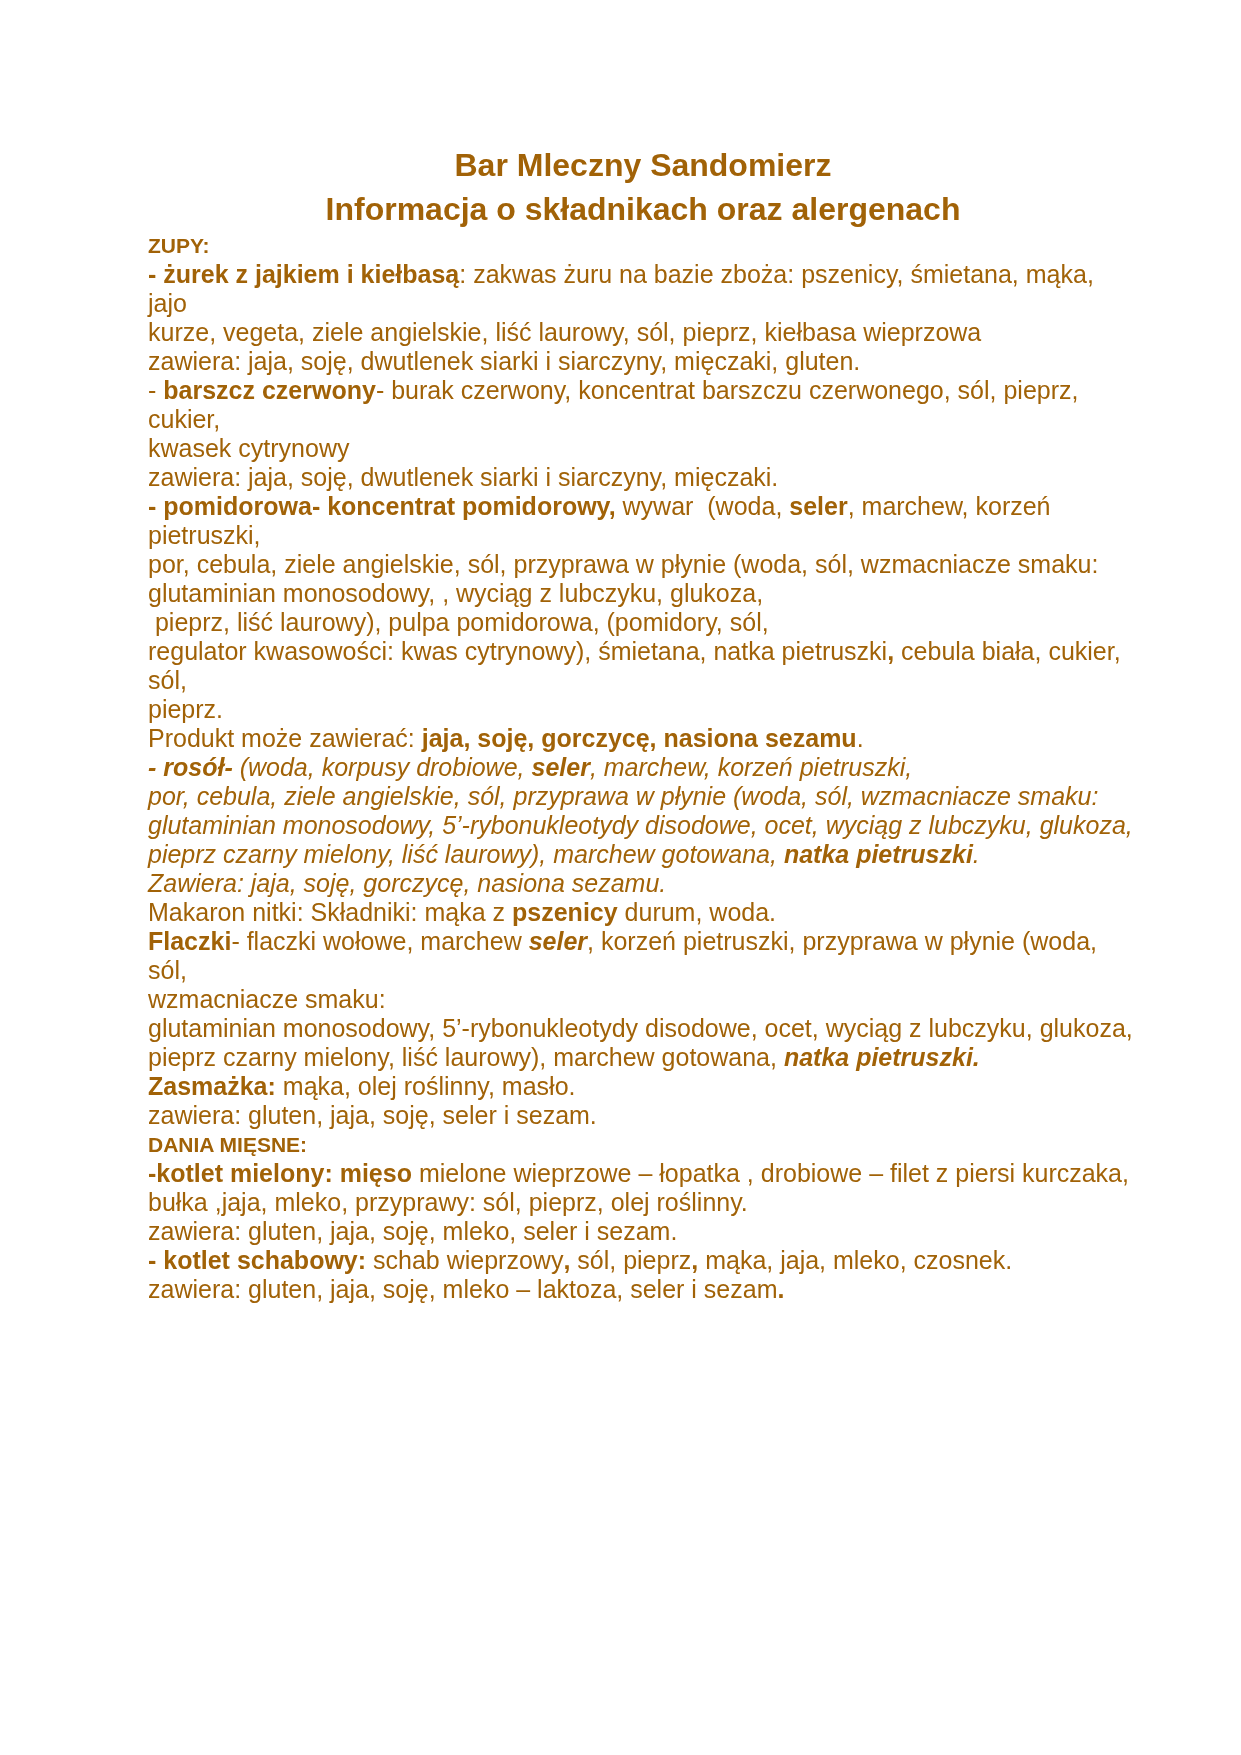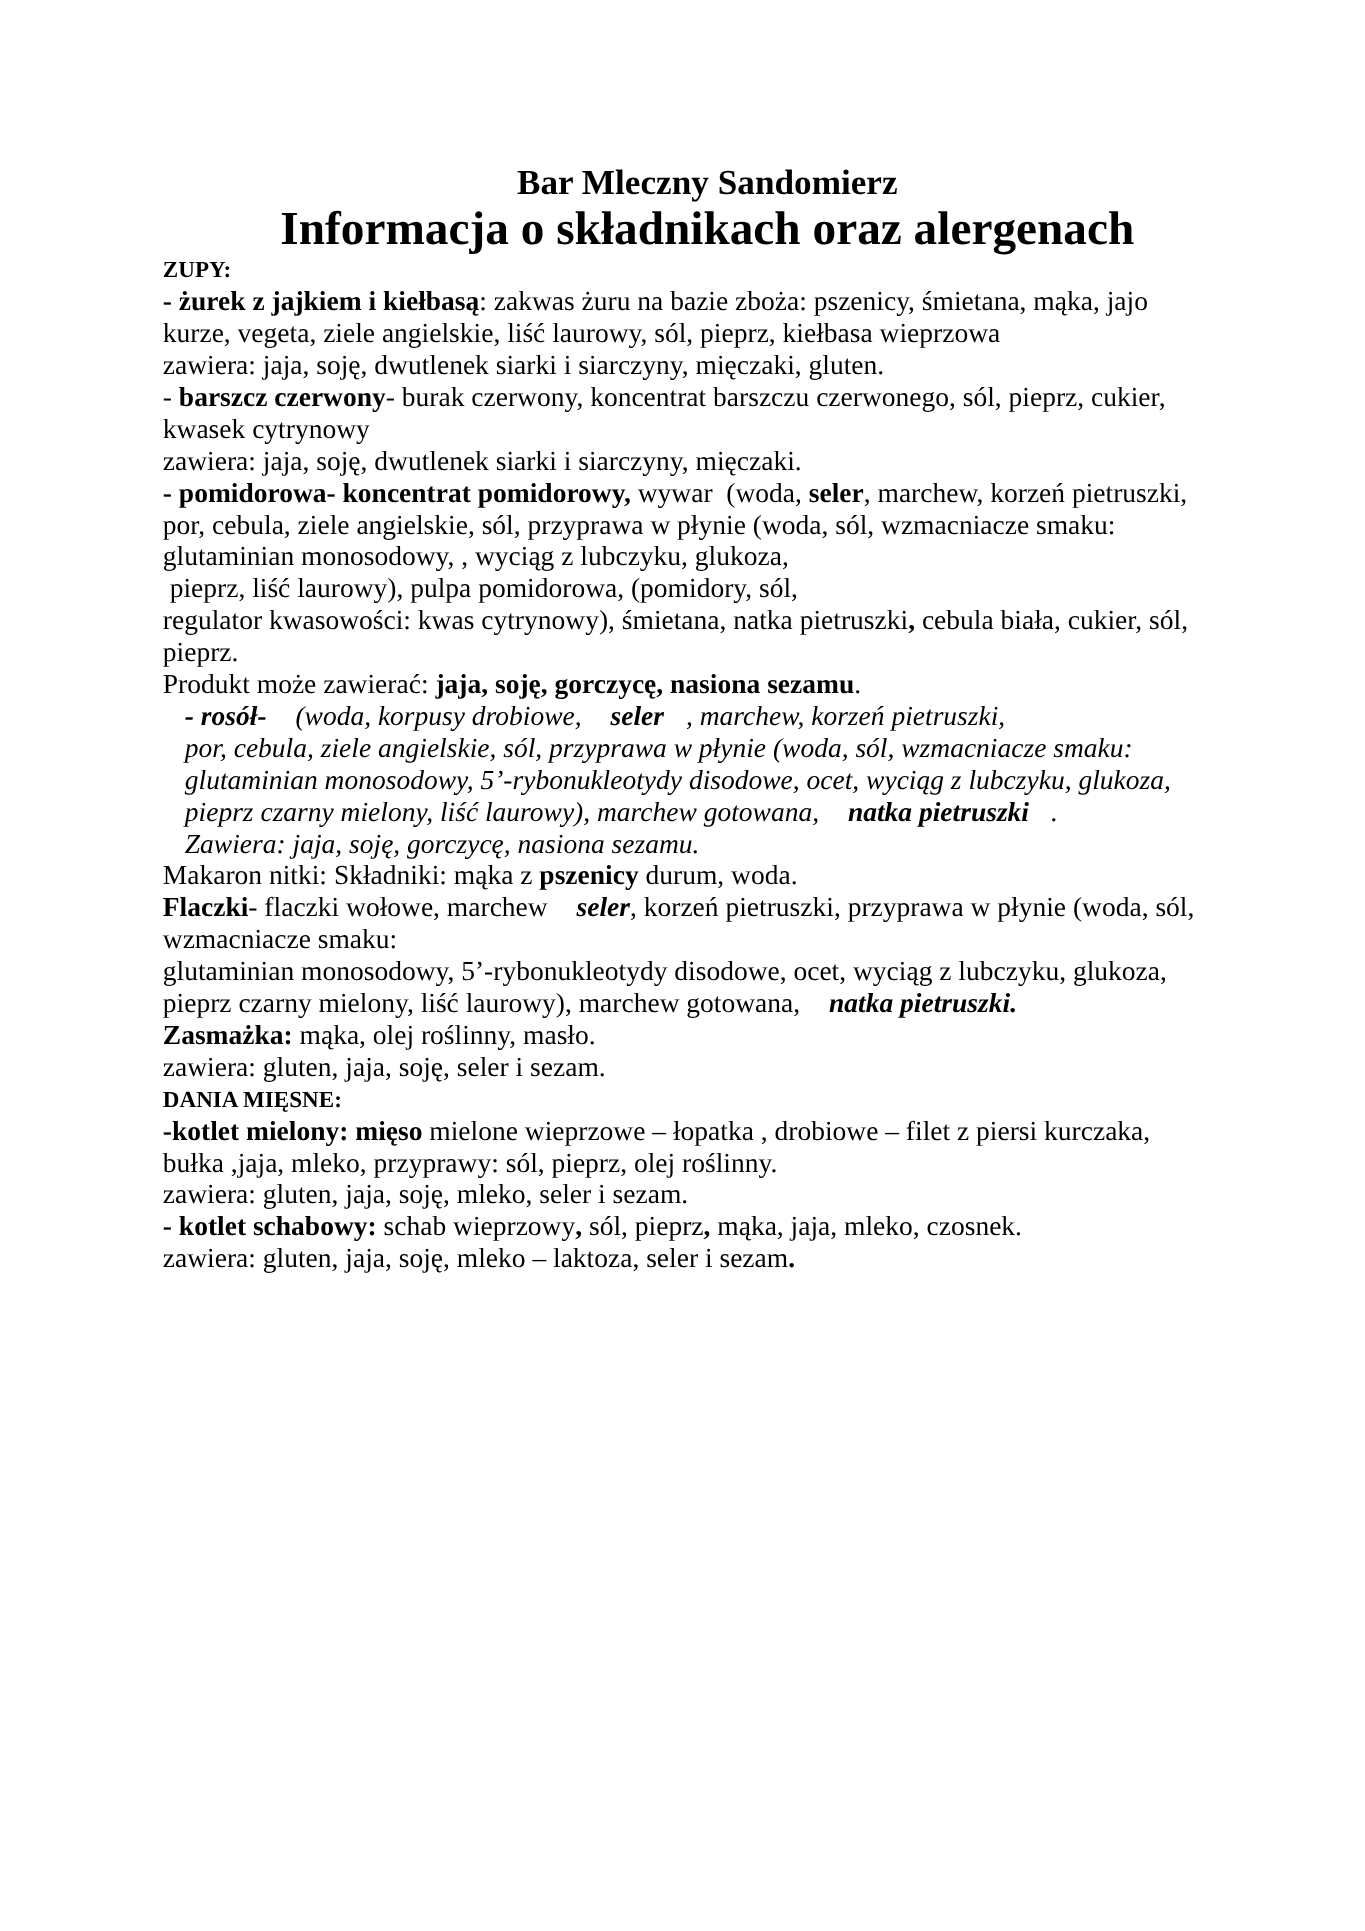--- a/index.html
+++ b/index.html
@@ -2,56 +2,56 @@
 <html lang="pl"><head>
 <meta charset="utf-8">
 <style>
   html, body { margin: 0; padding: 0; background: #e8e8e8; }
   .page {
     position: relative;
     width: 1241px;
     height: 1755px;
     margin: 0 auto;
     background: #ffffff;
-    color: #000000;
-    font-family: Liberation Serif, serif;
+    color: #a16207;
+    font-family: Liberation Sans, sans-serif;
     overflow: hidden;
   }
   .doc {
     box-sizing: border-box;
     width: 100%;
     height: 100%;
     padding: 143px 103px 40px 148px;
     font-size: 25px;
     line-height: 29px;
     white-space: pre-wrap;
   }
   .doc h1, .doc h2, .doc h3, .doc p { margin: 0; font-weight: normal; }
   .title {
     font-size: 32px;
     line-height: 44px;
     font-weight: bold;
     text-align: center;
     margin: 0 0 14px 0;
   }
   .subtitle {
-    font-size: 43px;
+    font-size: 32px;
     line-height: 44px;
     font-weight: bold;
     text-align: center;
     margin: 0 0 10px 0;
   }
   .heading {
     font-size: 21px;
     line-height: 29px;
     font-weight: bold;
     margin: 4px 0 26px 0;
   }
   .paragraph { margin: 0 0 24px 0; }
   .b { font-weight: bold; }
-  .i { font-style: italic; margin-left: 20px; }
+  .i { font-style: italic; }
 </style>
 </head>
 <body>
 
 <main class="page">
   <div class="doc" id="doc-body"><h1 class="title"><span class="b">Bar Mleczny Sandomierz</span></h1><h2 class="subtitle"><span class="b">Informacja o składnikach oraz alergenach</span></h2><h3 class="heading"><span class="b">ZUPY:</span></h3><p class="paragraph"><span class="b">- żurek z jajkiem i kiełbasą</span><span>: zakwas żuru na bazie zboża: pszenicy, śmietana, mąka, jajo</span><br><span>kurze, vegeta, ziele angielskie, liść laurowy, sól, pieprz, kiełbasa wieprzowa</span></p><p class="paragraph"><span>zawiera: jaja, soję, dwutlenek siarki i siarczyny, mięczaki, gluten.</span></p><p class="paragraph"><span>- </span><span class="b">barszcz czerwony</span><span>- burak czerwony, koncentrat barszczu czerwonego, sól, pieprz, cukier,</span><br><span>kwasek cytrynowy</span></p><p class="paragraph"><span>zawiera: jaja, soję, dwutlenek siarki i siarczyny, mięczaki.</span></p><p class="paragraph"><span class="b">- pomidorowa- koncentrat pomidorowy,</span><span> wywar  (woda, </span><span class="b">seler</span><span>, marchew, korzeń pietruszki,</span><br><span>por, cebula, ziele angielskie, sól, przyprawa w płynie (woda, sól, wzmacniacze smaku:</span><br><span>glutaminian monosodowy, , wyciąg z lubczyku, glukoza,</span><br><span> pieprz, liść laurowy), pulpa pomidorowa, (pomidory, sól,</span><br><span>regulator kwasowości: kwas cytrynowy), śmietana, natka pietruszki</span><span class="b">,</span><span> cebula biała, cukier, sól,</span><br><span>pieprz.</span><br><span>Produkt może zawierać: </span><span class="b">jaja, soję, gorczycę, nasiona sezamu</span><span>.</span></p><p class="paragraph"><span class="b i">- rosół-</span><span class="i"> (woda, korpusy drobiowe, </span><span class="b i">seler</span><span class="i">, marchew, korzeń pietruszki,</span><br><span class="i">por, cebula, ziele angielskie, sól, przyprawa w płynie (woda, sól, wzmacniacze smaku:</span><br><span class="i">glutaminian monosodowy, 5’-rybonukleotydy disodowe, ocet, wyciąg z lubczyku, glukoza,</span><br><span class="i">pieprz czarny mielony, liść laurowy), marchew gotowana, </span><span class="b i">natka pietruszki</span><span class="i">.</span><br><span class="i">Zawiera: jaja, soję, gorczycę, nasiona sezamu.</span></p><p class="paragraph"><span>Makaron nitki: Składniki: mąka z </span><span class="b">pszenicy</span><span> durum, woda.</span></p><p class="paragraph"><span class="b">Flaczki</span><span>- flaczki wołowe, marchew </span><span class="b i">seler</span><span>, korzeń pietruszki, przyprawa w płynie (woda, sól,</span><br><span>wzmacniacze smaku:</span><br><span>glutaminian monosodowy, 5’-rybonukleotydy disodowe, ocet, wyciąg z lubczyku, glukoza,</span><br><span>pieprz czarny mielony, liść laurowy), marchew gotowana, </span><span class="b i">natka pietruszki.</span><br><span class="b">Zasmażka:</span><span> mąka, olej roślinny, masło.</span></p><p class="paragraph"><span>zawiera: gluten, jaja, soję, seler i sezam.</span></p><h3 class="heading"><span class="b">DANIA MIĘSNE:</span></h3><p class="paragraph"><span class="b">-kotlet mielony: mięso</span><span> mielone wieprzowe – łopatka , drobiowe – filet z piersi kurczaka,</span><br><span>bułka ,jaja, mleko, przyprawy: sól, pieprz, olej roślinny.</span></p><p class="paragraph"><span>zawiera: gluten, jaja, soję, mleko, seler i sezam.</span></p><p class="paragraph"><span class="b">- kotlet schabowy:</span><span> schab wieprzowy</span><span class="b">,</span><span> sól, pieprz</span><span class="b">,</span><span> mąka, jaja, mleko, czosnek.</span></p><p class="paragraph"><span>zawiera: gluten, jaja, soję, mleko – laktoza, seler i sezam</span><span class="b">.</span></p></div>
 </main>
 
 </body></html>

